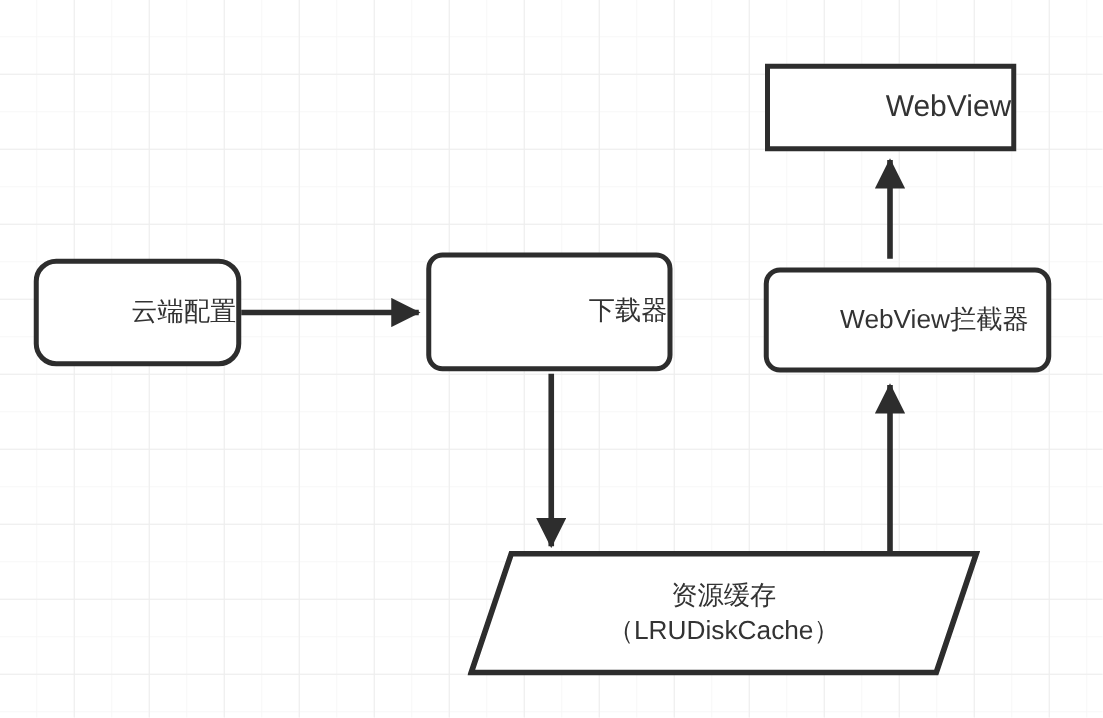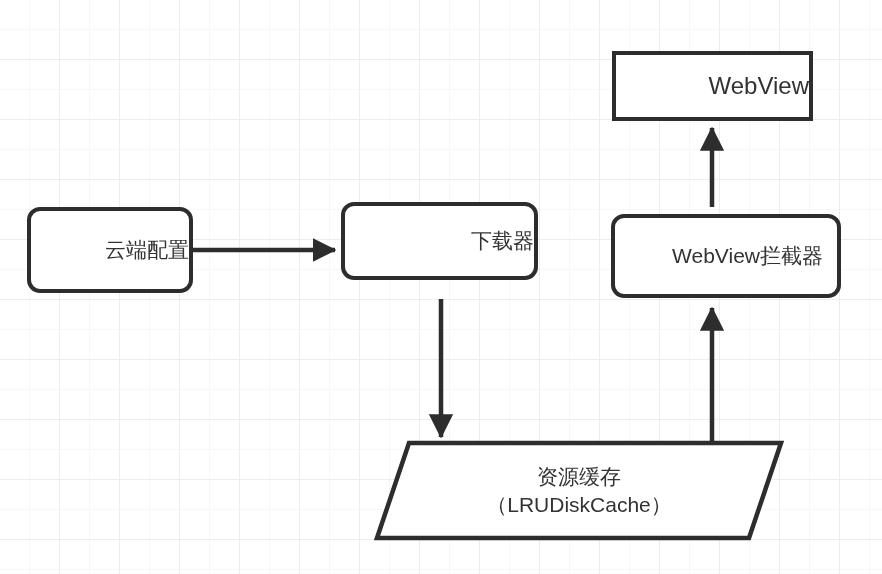--- a/index.html
+++ b/index.html
@@ -67,27 +67,28 @@
     white-space: pre-line;
   }
 
   
   #node-cloud-config {
     left: 27px;
     top: 207px;
     width: 166px;
     height: 86px;
     font-size: 21px;
+    border-radius: 18px;
   }
 
   #node-downloader {
     left: 341px;
     top: 202px;
     width: 197px;
-    height: 78px;
+    height: 95px;
     font-size: 21px;
   }
 
   #node-webview {
     left: 612px;
     top: 51px;
     width: 201px;
     height: 70px;
     font-size: 24px;
   }

